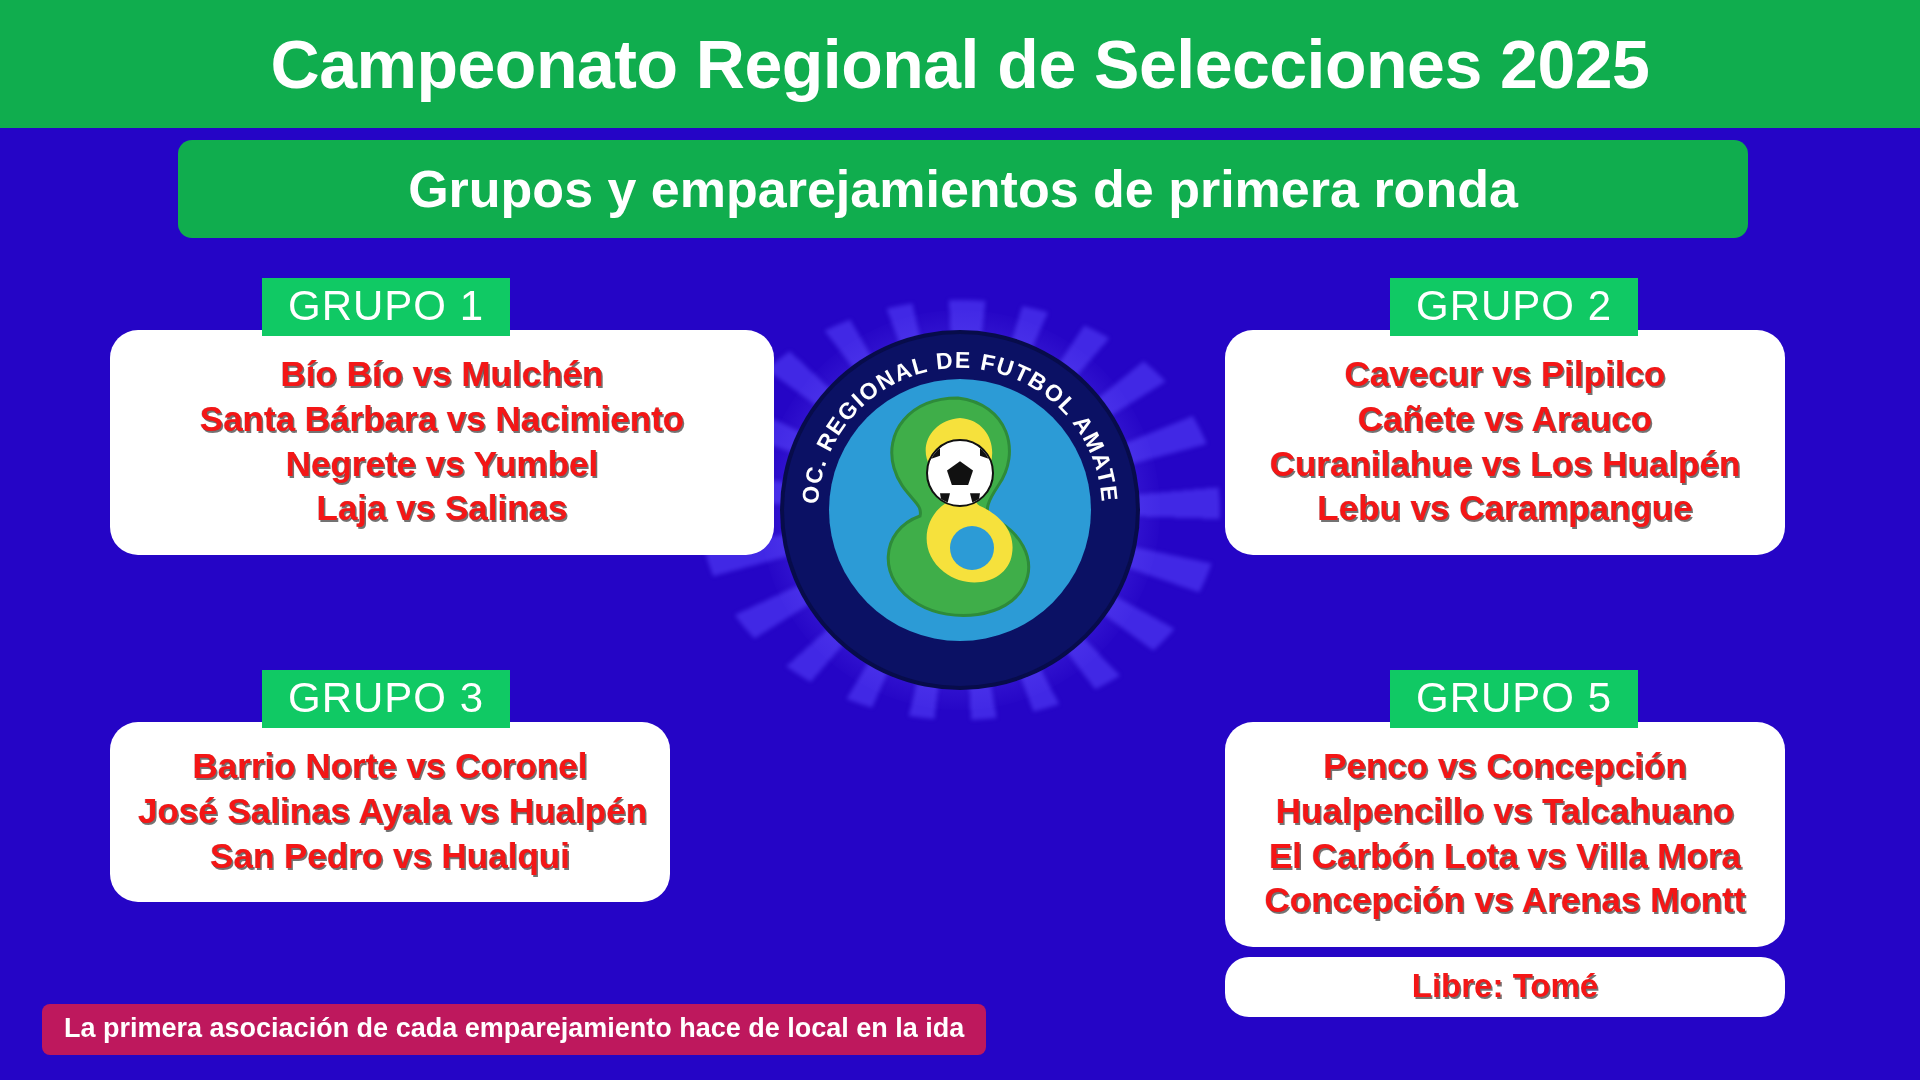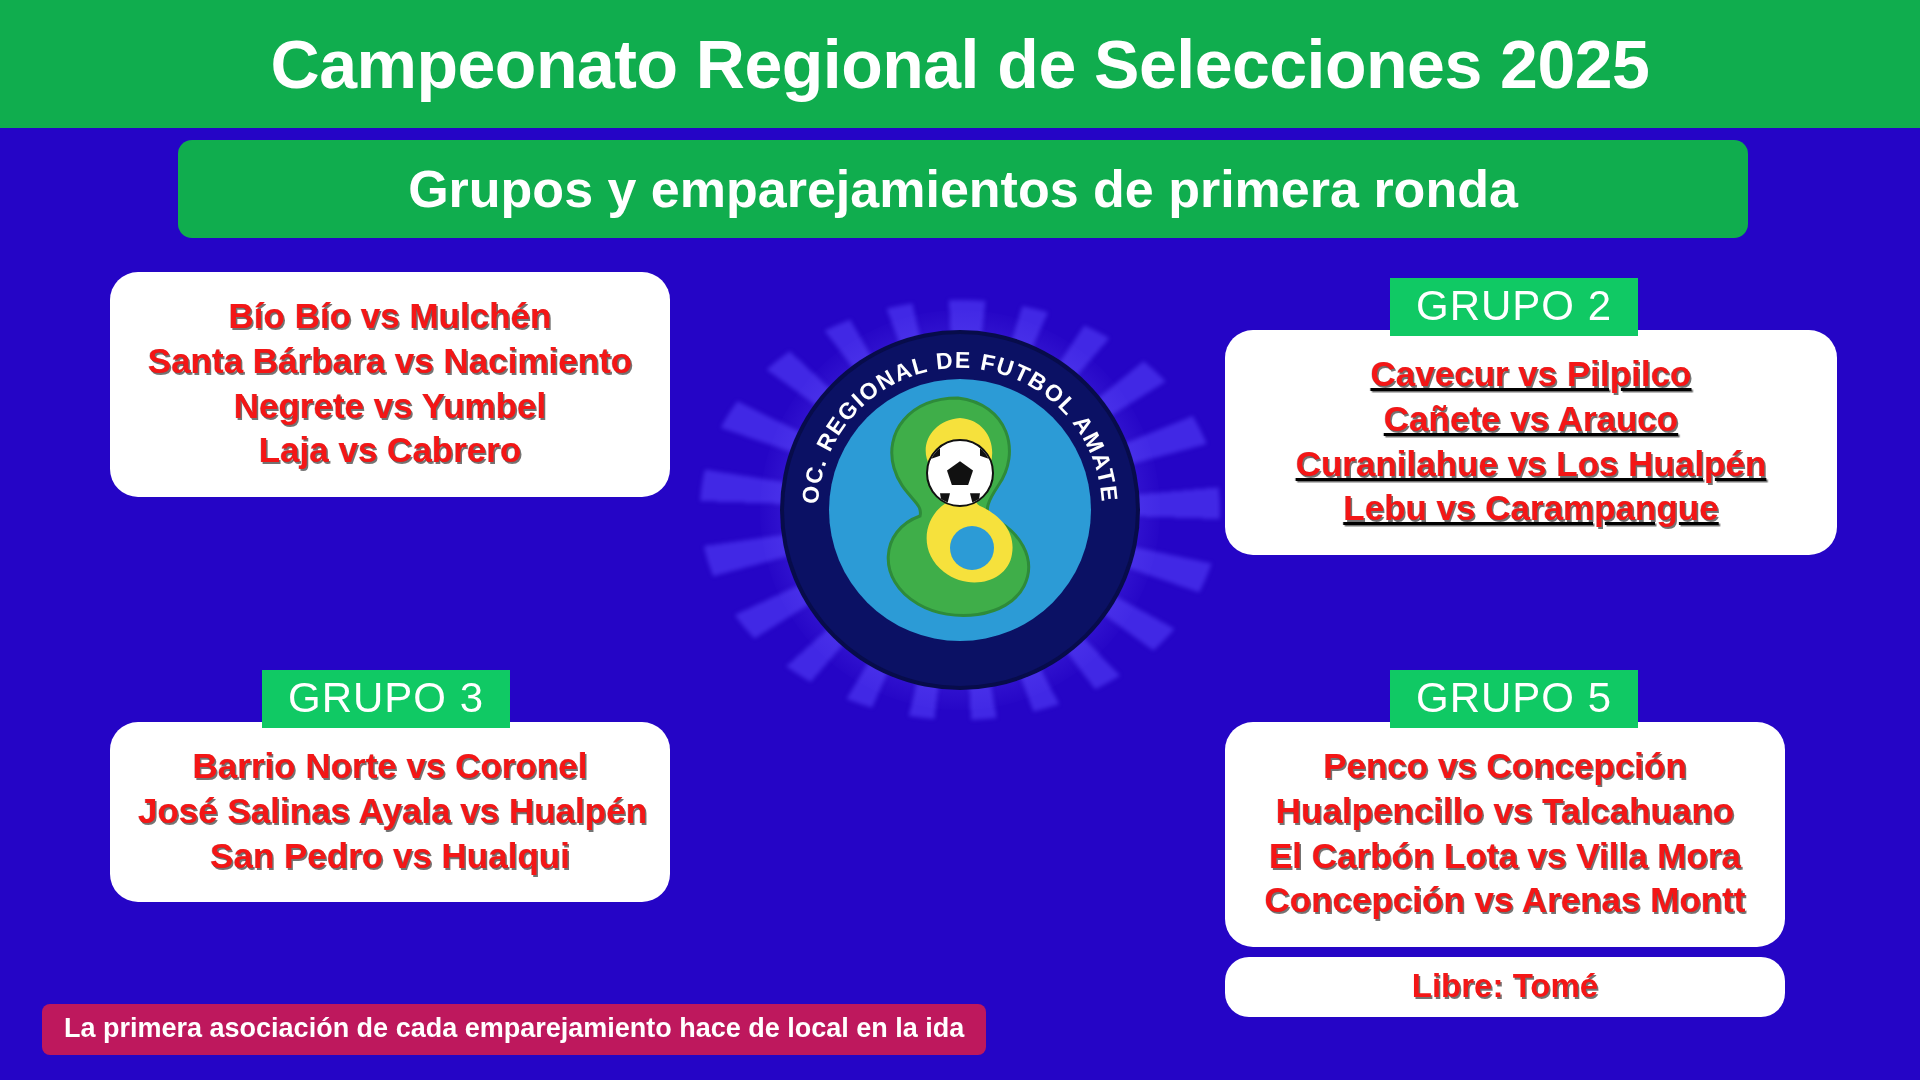--- a/index.html
+++ b/index.html
@@ -89,25 +89,25 @@
     line-height: 1.28;
     white-space: nowrap;
     text-shadow:
        1.5px 1.5px 0 rgba(0,0,0,0.55),
       -0.5px 0 0 rgba(0,0,0,0.25);
   }
 
   
   #group1 { top: 278px; left: 110px; }
   #group1 .group-label { margin-left: 152px; }
-  #group1 .group-card  { width: 560px; }
+  #group1 .group-card  { width: 664px; }
 
   #group2 { top: 278px; left: 1235px; }
   #group2 .group-label { margin-left: 155px; }
-  #group2 .group-card  { width: 612px; margin-left: -10px; text-decoration: underline; }
+  #group2 .group-card  { width: 560px; margin-left: -10px; }
 
   #group3 { top: 670px; left: 110px; }
   #group3 .group-label { margin-left: 152px; }
   #group3 .group-card  { width: 560px; }
 
   #group4 { top: 670px; left: 1235px; }
   #group4 .group-label { margin-left: 155px; }
   #group4 .group-card  { width: 560px; margin-left: -10px; }
 
   
@@ -294,25 +294,26 @@
         <span class="s1"></span>
           <span class="s2"></span>
           <span class="s3"></span>
           <span class="s4"></span>
       </div>
     </div>
   </div>
 </div>
 
 <div class="group" id="group1">
+  <div class="group-label">GRUPO 1</div>
   <div class="group-card">
     <div class="match">Bío Bío vs Mulchén</div>
     <div class="match">Santa Bárbara vs Nacimiento</div>
     <div class="match">Negrete vs Yumbel</div>
-    <div class="match">Laja vs Cabrero</div>
+    <div class="match">Laja vs Salinas</div>
   </div>
 </div>
 
 <div class="group" id="group2">
   <div class="group-label">GRUPO 2</div>
   <div class="group-card">
     <div class="match">Cavecur vs Pilpilco</div>
     <div class="match">Cañete vs Arauco</div>
     <div class="match">Curanilahue vs Los Hualpén</div>
     <div class="match">Lebu vs Carampangue</div>

